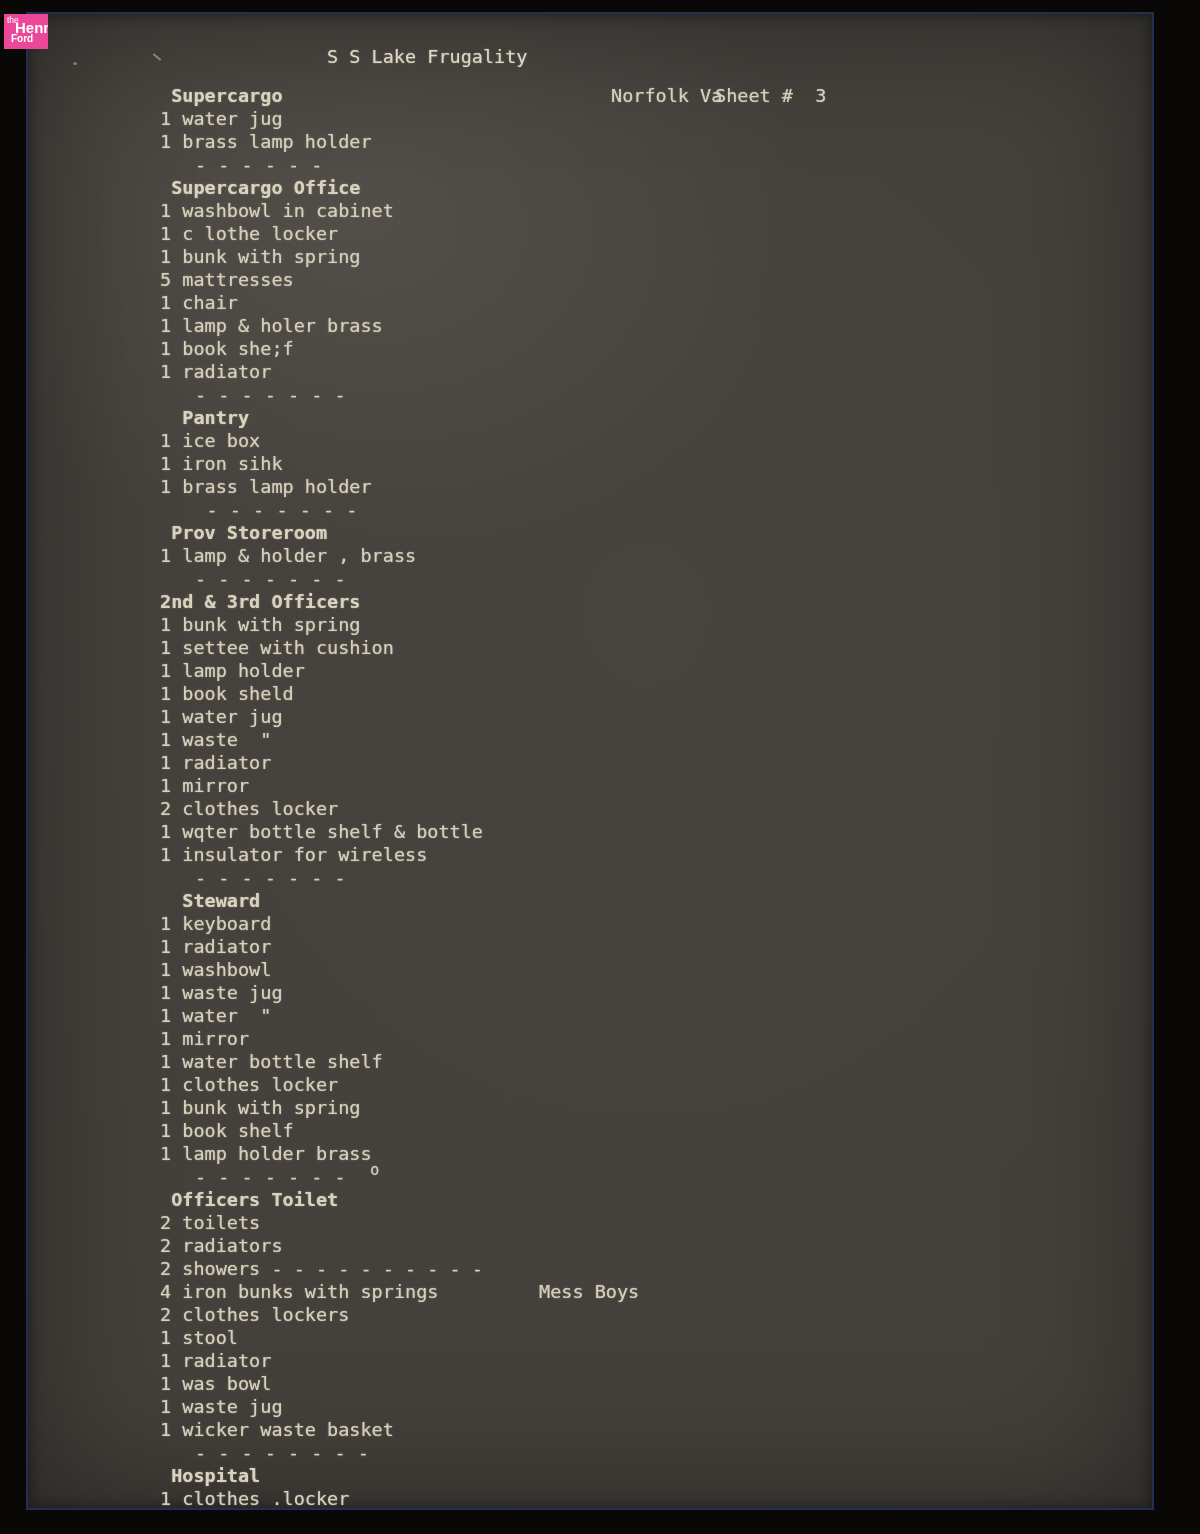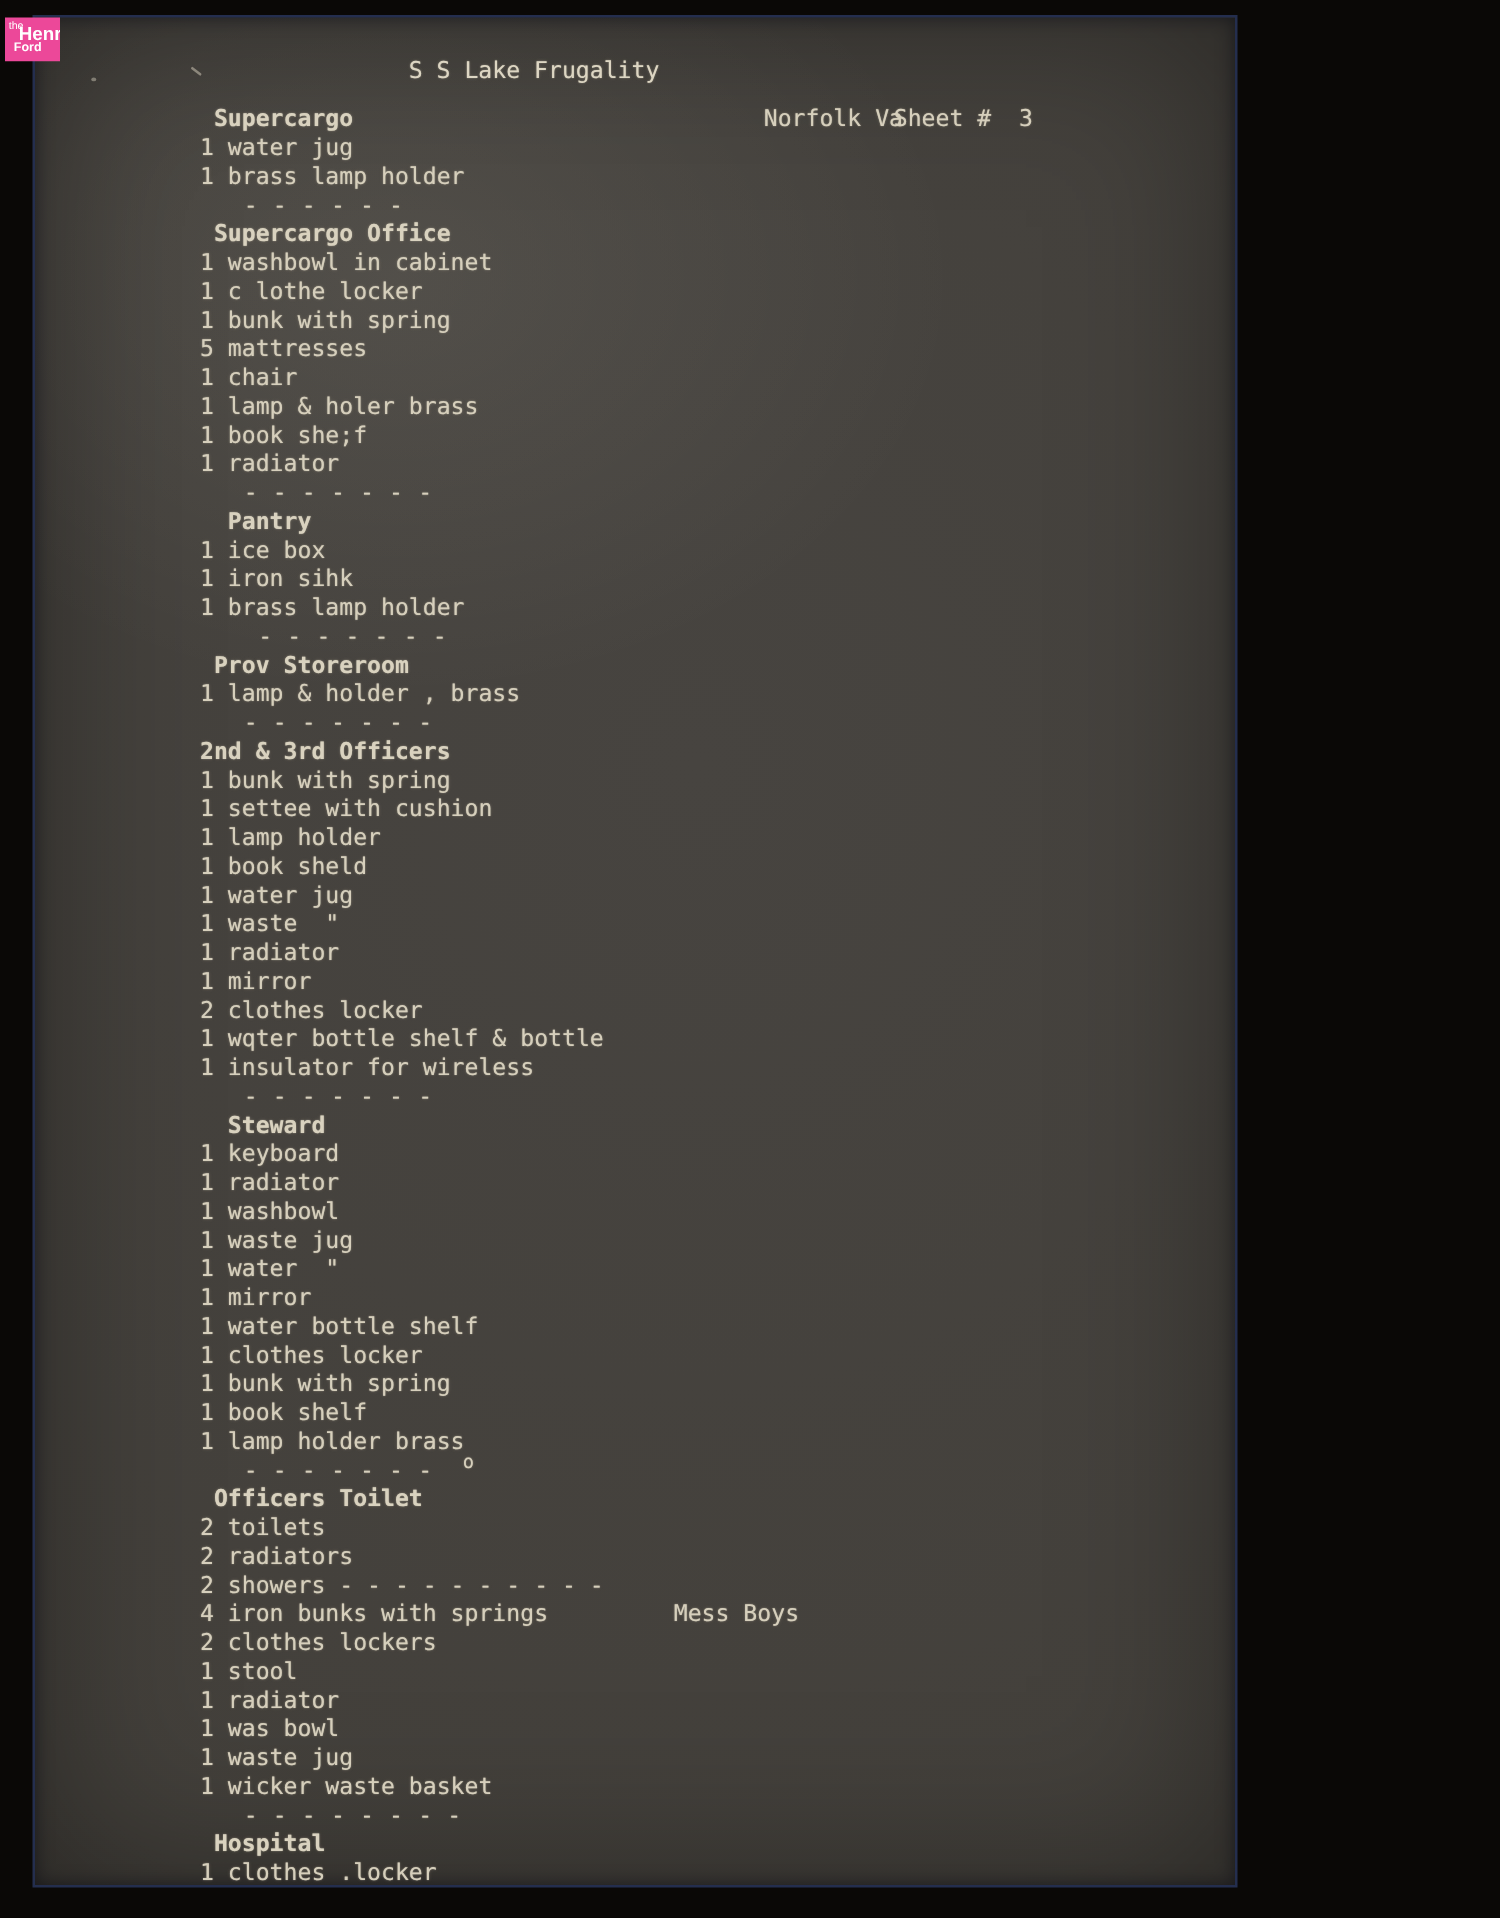--- a/index.html
+++ b/index.html
@@ -8,21 +8,21 @@
     width: 1200px;
     height: 1534px;
     background: #0a0806;
     overflow: hidden;
     font-family: "DejaVu Sans Mono", "Liberation Mono", monospace;
   }
   
   .paper {
     position: absolute;
     left: 26px; top: 12px;
-    width: 964px; height: 1498px;
+    width: 1128px; height: 1498px;
     box-sizing: border-box;
     background:
       radial-gradient(ellipse 700px 520px at 30% 14%, rgba(255,250,235,0.07), rgba(255,250,235,0) 65%),
       radial-gradient(ellipse 1600px 1800px at 55% 40%, #474440 0%, #43403b 55%, #3c3935 100%);
     border: 2px solid #242e4e;
     box-shadow: inset 0 0 140px rgba(0,0,0,0.40), inset 0 0 14px rgba(8,10,22,0.55);
   }
   .typewritten {
     color: #d6cfbc;
     font-size: 18.5px;

